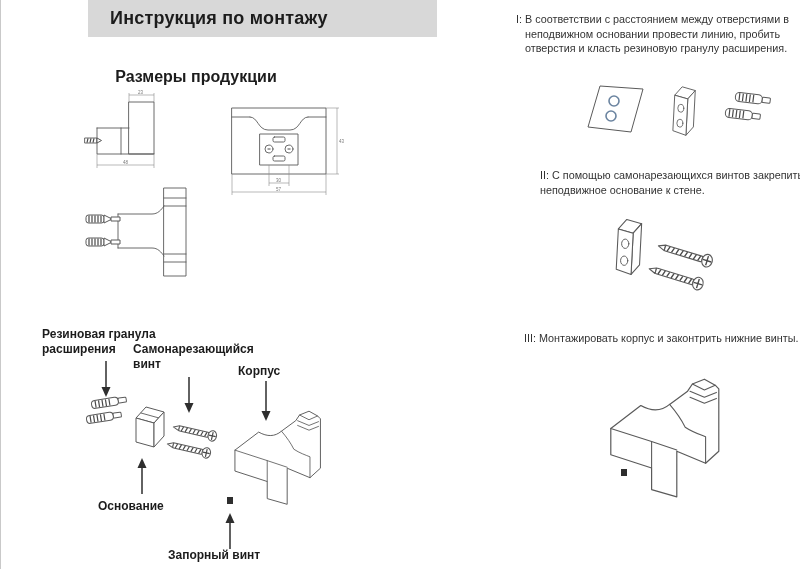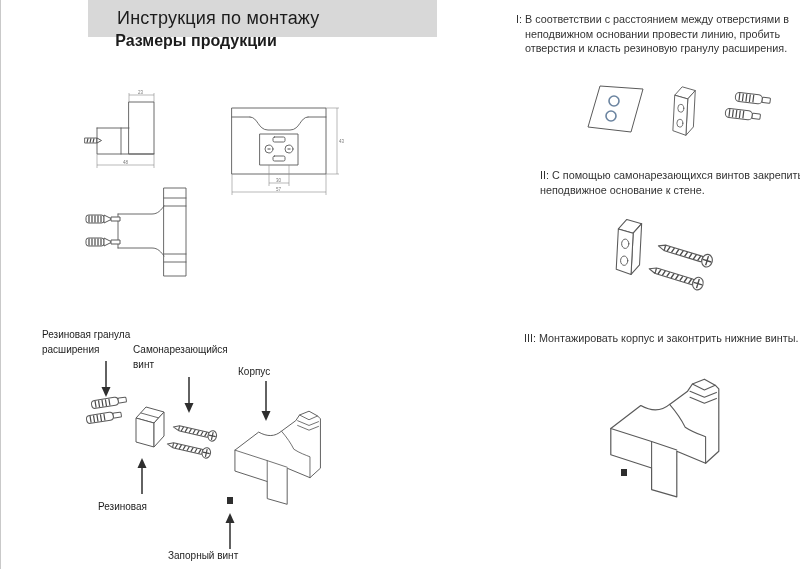--- a/index.html
+++ b/index.html
@@ -4,26 +4,26 @@
 <style>
   html,body{margin:0;padding:0;}
   body{
     width:800px;height:569px;background:#ffffff;position:relative;overflow:hidden;
     font-family:"Liberation Sans",sans-serif;color:#222;
   }
   .abs{position:absolute;}
   .scan-edge{left:0;top:0;width:1px;height:569px;background:#c9c9c9;}
   .header-bar{left:88px;top:0;width:349px;height:37px;background:#d8d8d8;
     display:flex;align-items:center;padding-left:22px;box-sizing:border-box;}
-  .page-title{font-size:18px;font-weight:400;color:#1c1c1c;letter-spacing:.2px;margin-left:7px;}
-  .section-title{left:96px;top:32px;width:200px;text-align:center;
+  .page-title{font-size:18px;font-weight:700;color:#1c1c1c;letter-spacing:.2px;}
+  .section-title{left:96px;top:68px;width:200px;text-align:center;
     font-size:16px;font-weight:600;color:#1c1c1c;}
   .step-text{font-size:10.8px;line-height:14.5px;color:#333;}
   .step-hang{padding-left:9px;text-indent:-9px;}
-  .part-label{font-size:10px;line-height:15px;color:#1c1c1c;}
+  .part-label{font-size:12px;line-height:15px;color:#1c1c1c;font-weight:bold;}
   .lock-square{background:#2e2e2e;}
   svg{display:block;overflow:visible;}
   .ln{stroke:#5a5a5a;stroke-width:.9;fill:none;stroke-linecap:round;stroke-linejoin:round;}
   .lnf{stroke:#5a5a5a;stroke-width:1;fill:#ffffff;stroke-linejoin:round;}
   .dim{stroke:#8a8a8a;stroke-width:.6;fill:none;}
   .dimtx{font-size:4.5px;fill:#7a7a7a;font-family:"Liberation Sans",sans-serif;}
   .rib{stroke:#4a4a4a;stroke-width:1.2;}
   .arrow-line{stroke:#2e2e2e;stroke-width:1.5;}
   .arrow-head{fill:#2e2e2e;}
 </style>
@@ -146,21 +146,21 @@
   <path class="lnf" d="M4,57 L29,38 C38,43 46,43 53,37 L68,26 L72,20 L82,16 L91,21 L94,24 L94,76 L83,86 L59,76 L59,114 L38,108 L38,90 L4,79 Z"></path>
   <path class="ln" d="M4,57 L38,68 L59,75 M38,68 L38,90"></path>
   <path class="ln" d="M53,37 C59,44 63,50 66,56 C72,60 78,62 83,64 L83,86"></path>
   <path class="ln" d="M72,20 L82,25 L91,21 M70,26 L82,31 L92,27 M70,31 L82,36 L92,32"></path>
 </svg>
 
 <svg class="abs" style="left:136px;top:456px" width="12" height="38" viewBox="0 0 12 38">
   <line class="arrow-line" x1="6" y1="38" x2="6" y2="11"></line>
     <polygon class="arrow-head" points="1.5,12 10.5,12 6,2"></polygon>
 </svg>
-<div class="abs part-label" style="left:98px;top:499px;width:80px">Резиновая</div>
+<div class="abs part-label" style="left:98px;top:499px;width:80px">Основание</div>
 
 <div class="abs lock-square" style="left:227px;top:497px;width:6px;height:7px"></div>
 <svg class="abs" style="left:224px;top:511px" width="12" height="38" viewBox="0 0 12 38">
   <line class="arrow-line" x1="6" y1="38" x2="6" y2="11"></line>
     <polygon class="arrow-head" points="1.5,12 10.5,12 6,2"></polygon>
 </svg>
 <div class="abs part-label" style="left:168px;top:548px;width:100px">Запорный винт</div>
 
 <div class="abs step-text step-hang" style="left:516px;top:12px;width:280px">I: В соответствии с расстоянием между отверстиями в неподвижном основании провести линию, пробить отверстия и класть резиновую гранулу расширения.</div>
 

